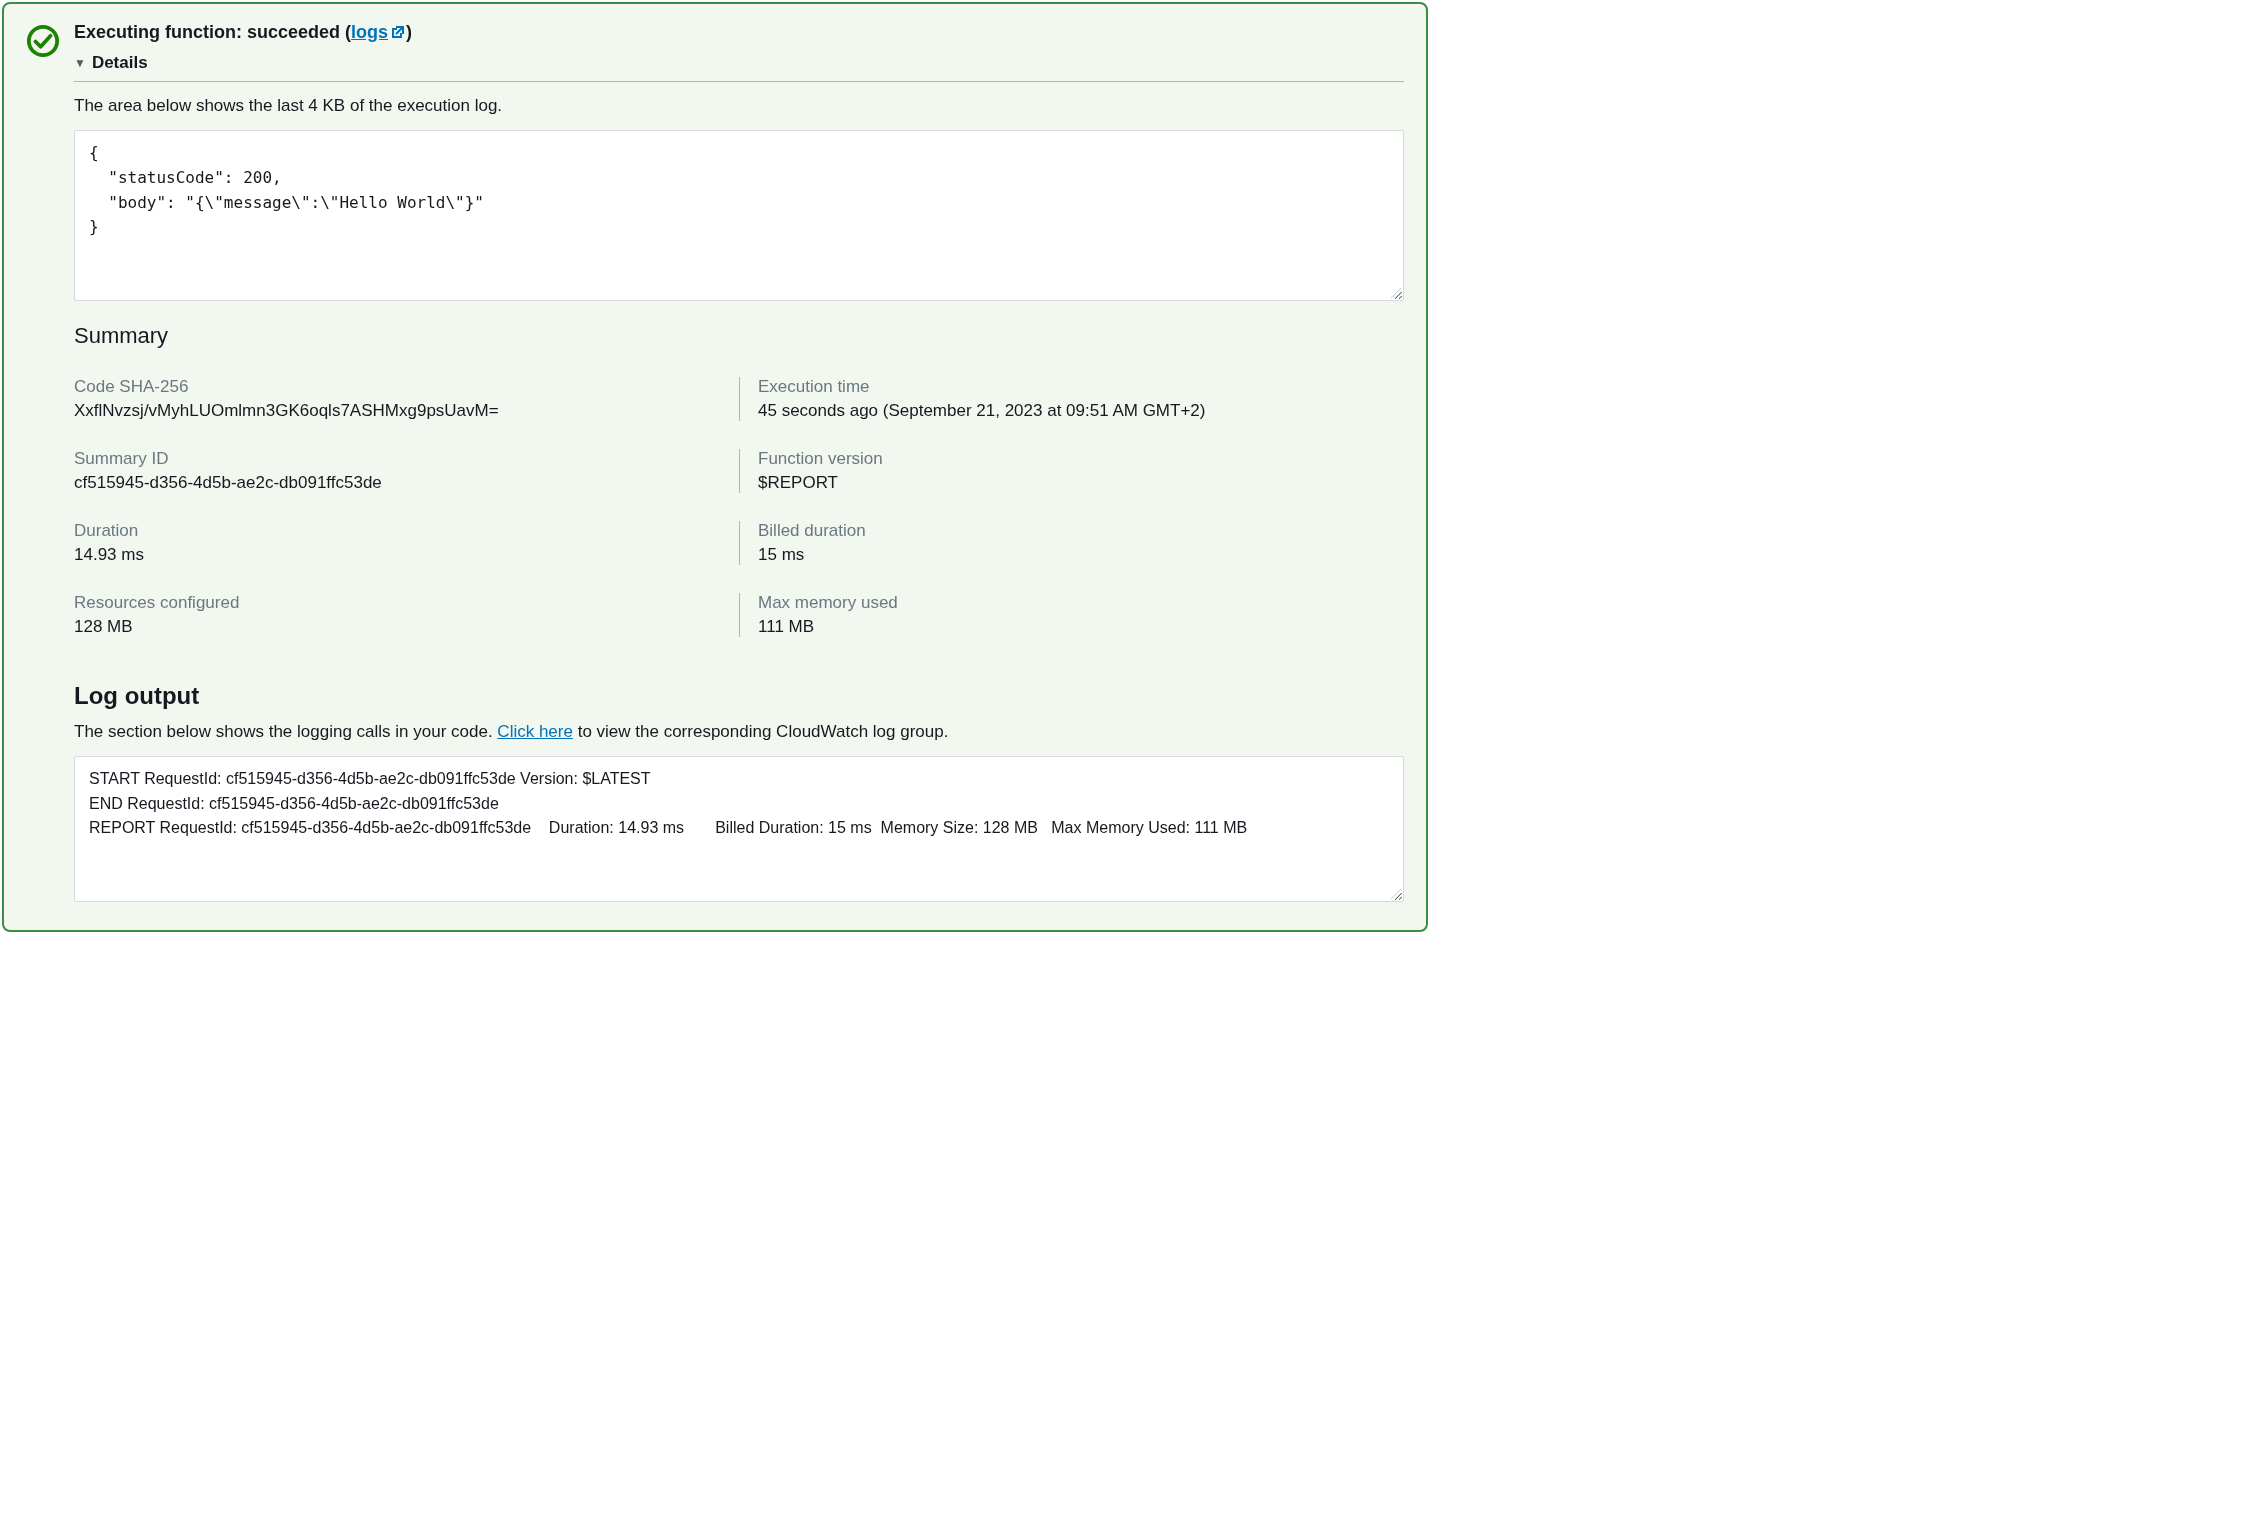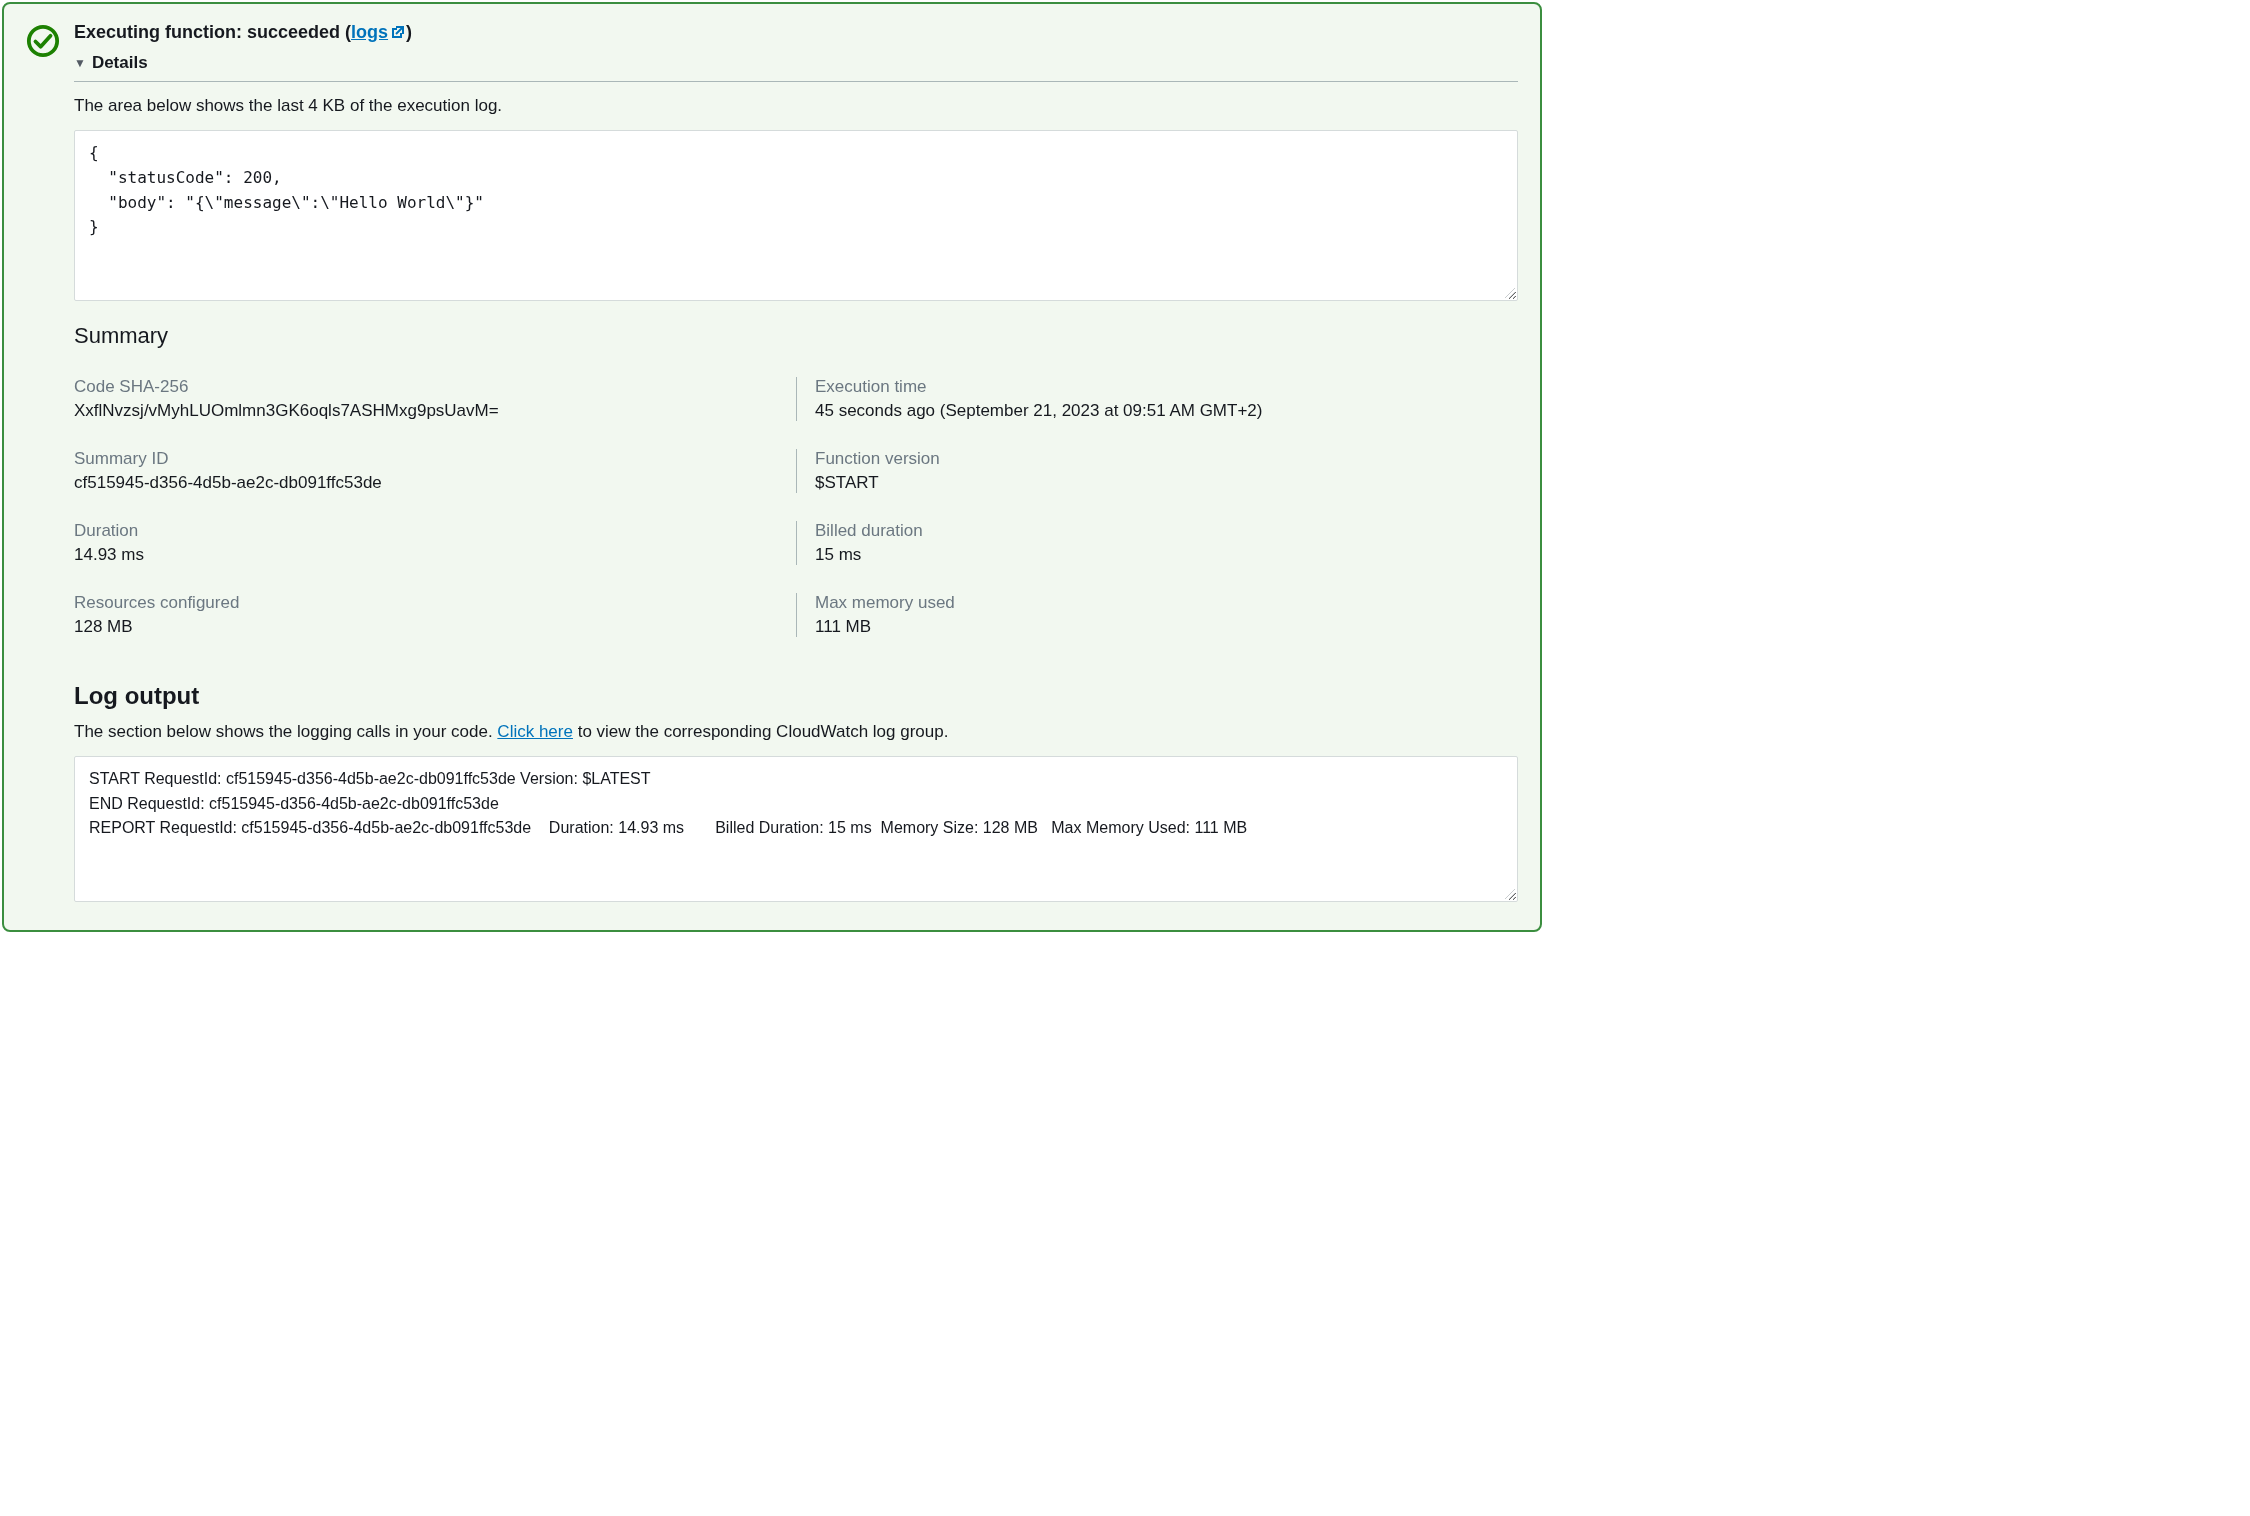--- a/index.html
+++ b/index.html
@@ -9,21 +9,21 @@
     color: #16191f;
     font-size: 16px;
     padding: 0;
   }
   .panel {
     border: 2px solid #3b8e3f;
     border-radius: 8px;
     background: #f2f8f0;
     padding: 18px 22px 28px 22px;
     margin: 2px;
-    width: 1540px;
+    width: 1426px;
   }
   .header-row {
     display: flex;
     align-items: flex-start;
     gap: 14px;
   }
   .success-icon-wrap {
     flex: 0 0 auto;
     padding-top: 2px;
   }
@@ -197,21 +197,21 @@
             <div class="field-label">Execution time</div>
             <div class="field-value">45 seconds ago (September 21, 2023 at 09:51 AM GMT+2)</div>
           </div>
 
           <div class="col-left">
             <div class="field-label">Summary ID</div>
             <div class="field-value">cf515945-d356-4d5b-ae2c-db091ffc53de</div>
           </div>
           <div class="col-right">
             <div class="field-label">Function version</div>
-            <div class="field-value">$START</div>
+            <div class="field-value">$REPORT</div>
           </div>
 
           <div class="col-left">
             <div class="field-label">Duration</div>
             <div class="field-value">14.93 ms</div>
           </div>
           <div class="col-right">
             <div class="field-label">Billed duration</div>
             <div class="field-value">15 ms</div>
           </div>

